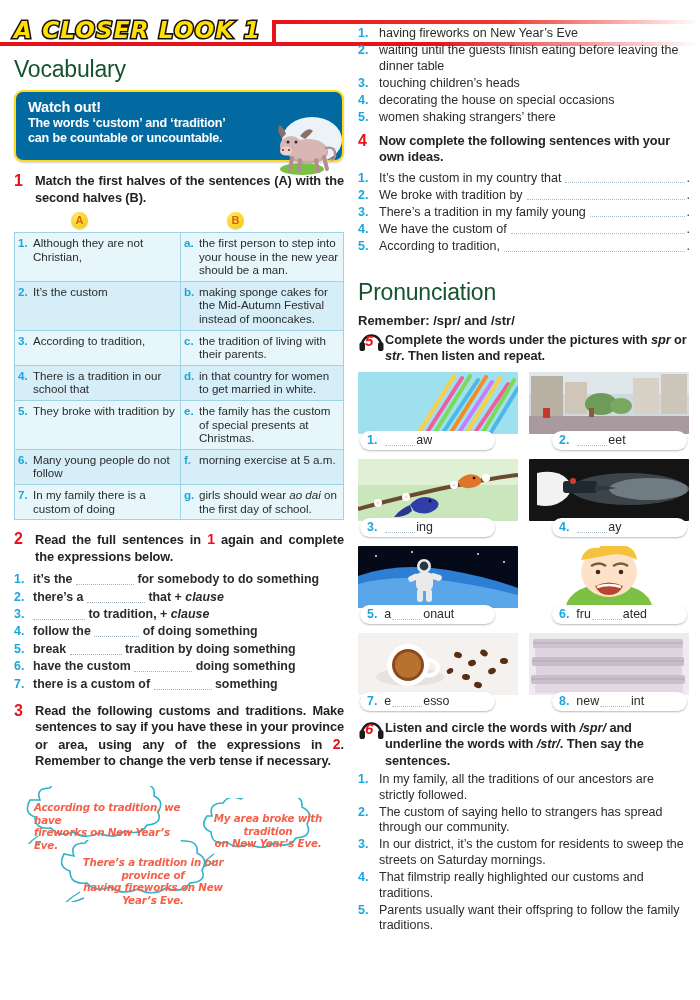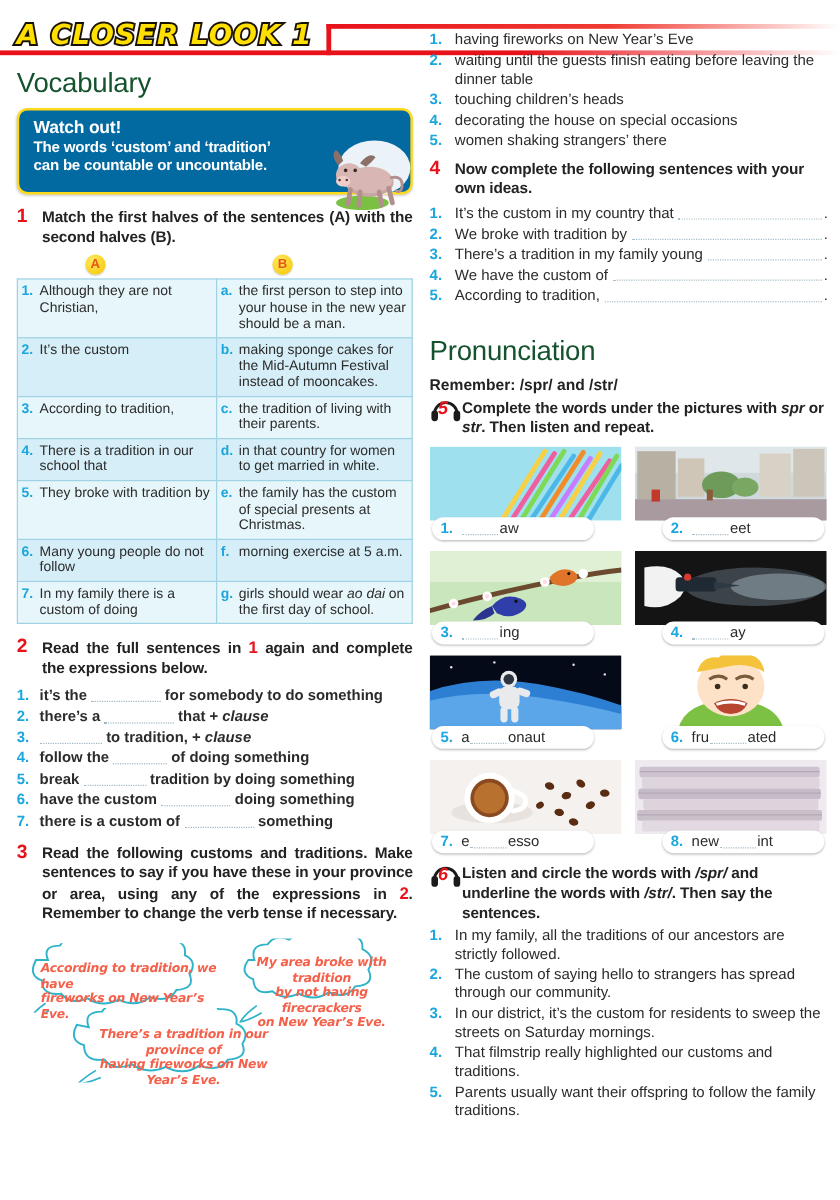--- a/index.html
+++ b/index.html
@@ -359,30 +359,29 @@
                    q-12 9 -26 2 q-14 7 -26 -1 q-14 6 -22 -4 q-16 2 -16 -11
                    q-12 -4 -5 -17 z" fill="#ffffff" stroke="#2fb3c9" stroke-width="1.6"></path>
           <path d="M20 50 q-9 6 -13 13 q9 -3 16 -7" fill="#ffffff" stroke="#2fb3c9" stroke-width="1.4"></path>
         </svg>
         <div class="cloudtxt" style="left:16px;top:15px;width:150px;text-align:left;">
           <div>According to tradition, we have</div>
           <div>fireworks on New Year’s Eve.</div>
         </div>
       </div>
 
-      <div class="cloud" style="left:178px;top:4px;">
+      <div class="cloud" style="left:178px;top:20px;">
         <svg width="152" height="70" viewBox="0 0 152 70">
           <path d="M20 18 q-4 -13 11 -13 q6 -9 18 -4 q11 -9 23 -2 q14 -8 24 0
                    q15 -3 14 10 q12 6 5 17 q6 13 -11 14 q-7 11 -22 5
                    q-12 8 -25 1 q-13 6 -22 -2 q-15 4 -16 -10 q-12 -5 -4 -16 z" fill="#ffffff" stroke="#2fb3c9" stroke-width="1.6"></path>
           <path d="M22 56 q-10 7 -14 14 q10 -3 18 -8" fill="#ffffff" stroke="#2fb3c9" stroke-width="1.4"></path>
         </svg>
         <div class="cloudtxt" style="left:12px;top:14px;width:128px;text-align:center;">
           <div>My area broke with tradition</div>
-          <div>by not having firecrackers</div>
           <div>on New Year’s Eve.</div>
         </div>
       </div>
 
       <div class="cloud" style="left:36px;top:62px;">
         <svg width="200" height="62" viewBox="0 0 200 62">
           <path d="M24 16 q-5 -13 11 -13 q6 -9 19 -4 q12 -10 26 -2 q15 -9 28 -1
                    q17 -6 24 5 q17 -1 15 12 q12 6 5 17 q5 12 -12 13 q-7 11 -24 5
                    q-13 9 -28 1 q-15 7 -28 -2 q-15 6 -23 -4 q-17 2 -17 -12
                    q-13 -4 -6 -17 z" fill="#ffffff" stroke="#2fb3c9" stroke-width="1.6"></path>

